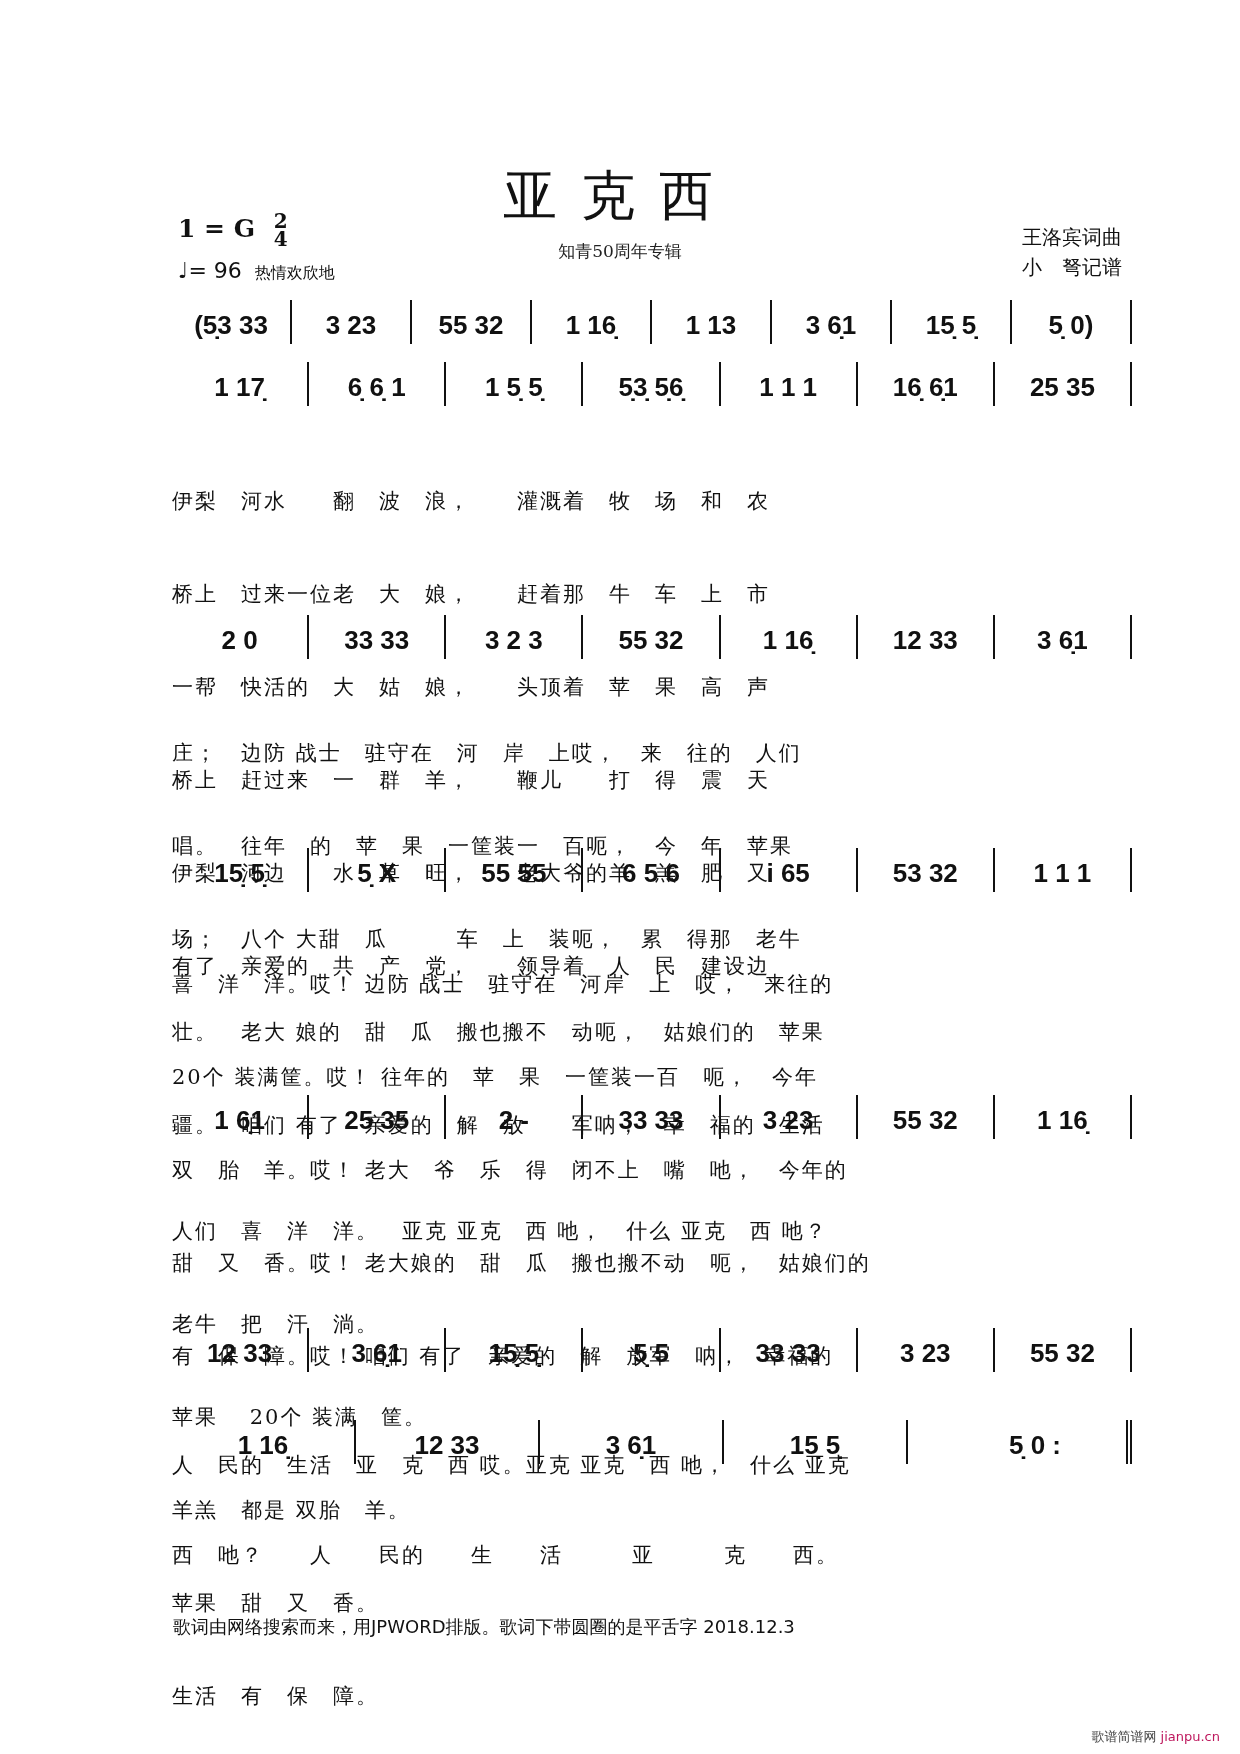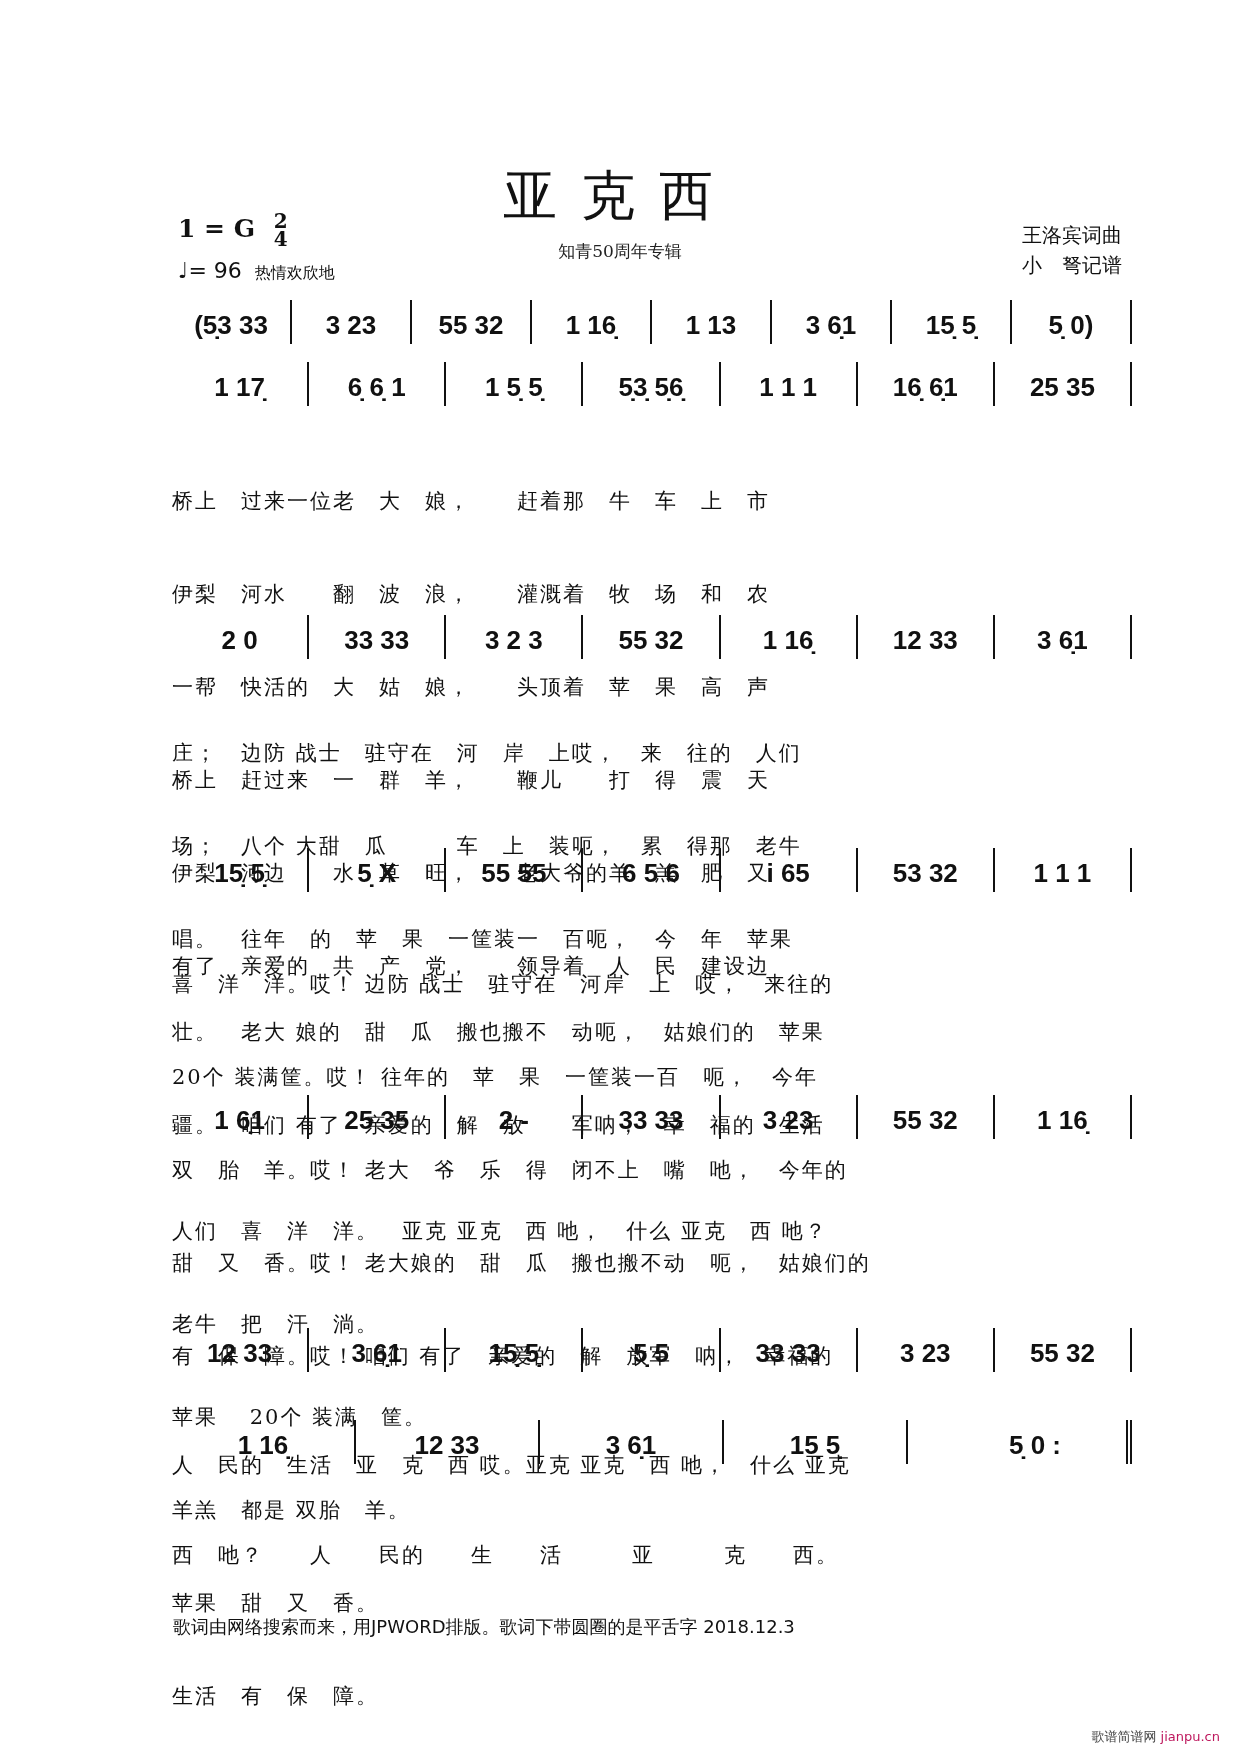--- a/index.html
+++ b/index.html
@@ -3,21 +3,21 @@
 <meta charset="utf-8">
 <style>
   html, body { margin:0; padding:0; background:#ffffff; }
   body { width:1240px; height:1754px; position:relative; overflow:hidden; color:#111; font-family:"DejaVu Sans", sans-serif; }
   .title { position:absolute; left:0; width:1240px; top:160px; text-align:center; font-family:"DejaVu Sans", sans-serif; font-size:54px; letter-spacing:24px; font-weight:400; }
   .subtitle { position:absolute; left:0; width:1240px; top:240px; text-align:center; font-family:"DejaVu Serif", serif; font-size:17px; color:#222; }
   .key { position:absolute; left:178px; top:212px; font-family:"DejaVu Serif", serif; font-size:25px; font-weight:700; }
   .frac { display:inline-block; vertical-align:middle; text-align:center; line-height:18px; font-size:20px; font-weight:700; margin-left:10px; }
   .tempo { position:absolute; left:178px; top:258px; font-size:22px; }
   .tempo .mood { font-size:16px; margin-left:6px; }
-  .credits { position:absolute; right:118px; top:222px; font-family:Liberation Mono, monospace; font-size:20px; line-height:30px; text-align:left; }
+  .credits { position:absolute; right:118px; top:222px; font-family:Liberation Sans, sans-serif; font-size:20px; line-height:30px; text-align:left; }
   .row { position:absolute; left:172px; width:960px; height:44px; display:flex; align-items:flex-end; font-family:"Liberation Sans", sans-serif; font-weight:700; font-size:26px; }
   .meas { position:relative; flex:1; display:flex; justify-content:space-around; align-items:flex-end; padding:0 4px; border-right:2px solid #111; height:44px; box-sizing:border-box; }
   .meas.final { border-right:6px double #111;padding-left:40px; }
   .note { position:relative; display:inline-block; padding-bottom:4px; line-height:30px; white-space:nowrap; }
   .lyr { position:absolute; left:172px; width:960px; font-family:"DejaVu Serif", serif; font-size:21px; letter-spacing:2px; white-space:pre; }
   .footer { position:absolute; left:173px; top:1615px; font-size:18px; color:#111; }
   .wm { position:absolute; right:20px; top:1728px; font-size:13px; color:#444; }
   .wm .en { color:#be185d; }
 </style>
 </head>
@@ -87,22 +87,22 @@
       <span class="note">1 1 1</span>
     </div>
   <div class="meas">
       <span class="note">16̣ 6̣1</span>
     </div>
   <div class="meas">
       <span class="note">25 35</span>
     </div>
 </div>
 <div class="lyr" style="top:424px;line-height:31px">
+  <div>伊梨　河水　　翻　波　浪，　　灌溉着　牧　场　和　农</div>
   <div>桥上　过来一位老　大　娘，　　赶着那　牛　车　上　市</div>
-  <div>伊梨　河水　　翻　波　浪，　　灌溉着　牧　场　和　农</div>
   <div>一帮　快活的　大　姑　娘，　　头顶着　苹　果　高　声</div>
   <div>桥上　赶过来　一　群　羊，　　鞭儿　　打　得　震　天</div>
   <div>伊梨　河边　　水　草　旺，　　老大爷的羊　羔　肥　又</div>
   <div>有了　亲爱的　共　产　党，　　领导着　人　民　建设边</div>
 </div>
 
 <div class="row" style="top:615px">
   <div class="meas">
       <span class="note">2 0</span>
     </div>
@@ -120,22 +120,22 @@
     </div>
   <div class="meas">
       <span class="note">12 33</span>
     </div>
   <div class="meas">
       <span class="note">3 6̣1</span>
     </div>
 </div>
 <div class="lyr" style="top:676px;line-height:31px">
   <div>庄；　边防 战士　驻守在　河　岸　上哎，　来　往的　人们</div>
+  <div>唱。　往年　的　苹　果　一筐装一　百呃，　今　年　苹果</div>
   <div>场；　八个 大甜　瓜　　　车　上　装呃，　累　得那　老牛</div>
-  <div>唱。　往年　的　苹　果　一筐装一　百呃，　今　年　苹果</div>
   <div>壮。　老大 娘的　甜　瓜　搬也搬不　动呃，　姑娘们的　苹果</div>
   <div>疆。　咱们 有了　亲爱的　解　放　　军呐，　幸　福的　生活</div>
 </div>
 
 <div class="row" style="top:848px">
   <div class="meas">
       <span class="note">15̣ 5̣</span>
     </div>
   <div class="meas">
       <span class="note">5̣ X</span>

